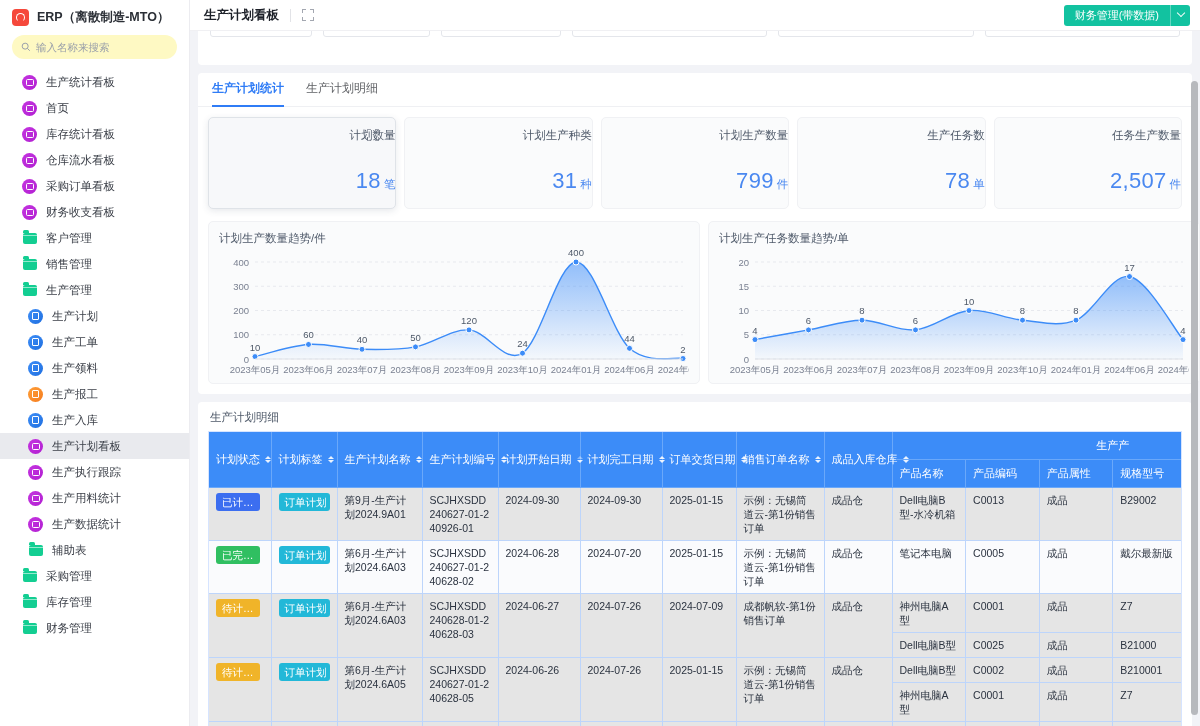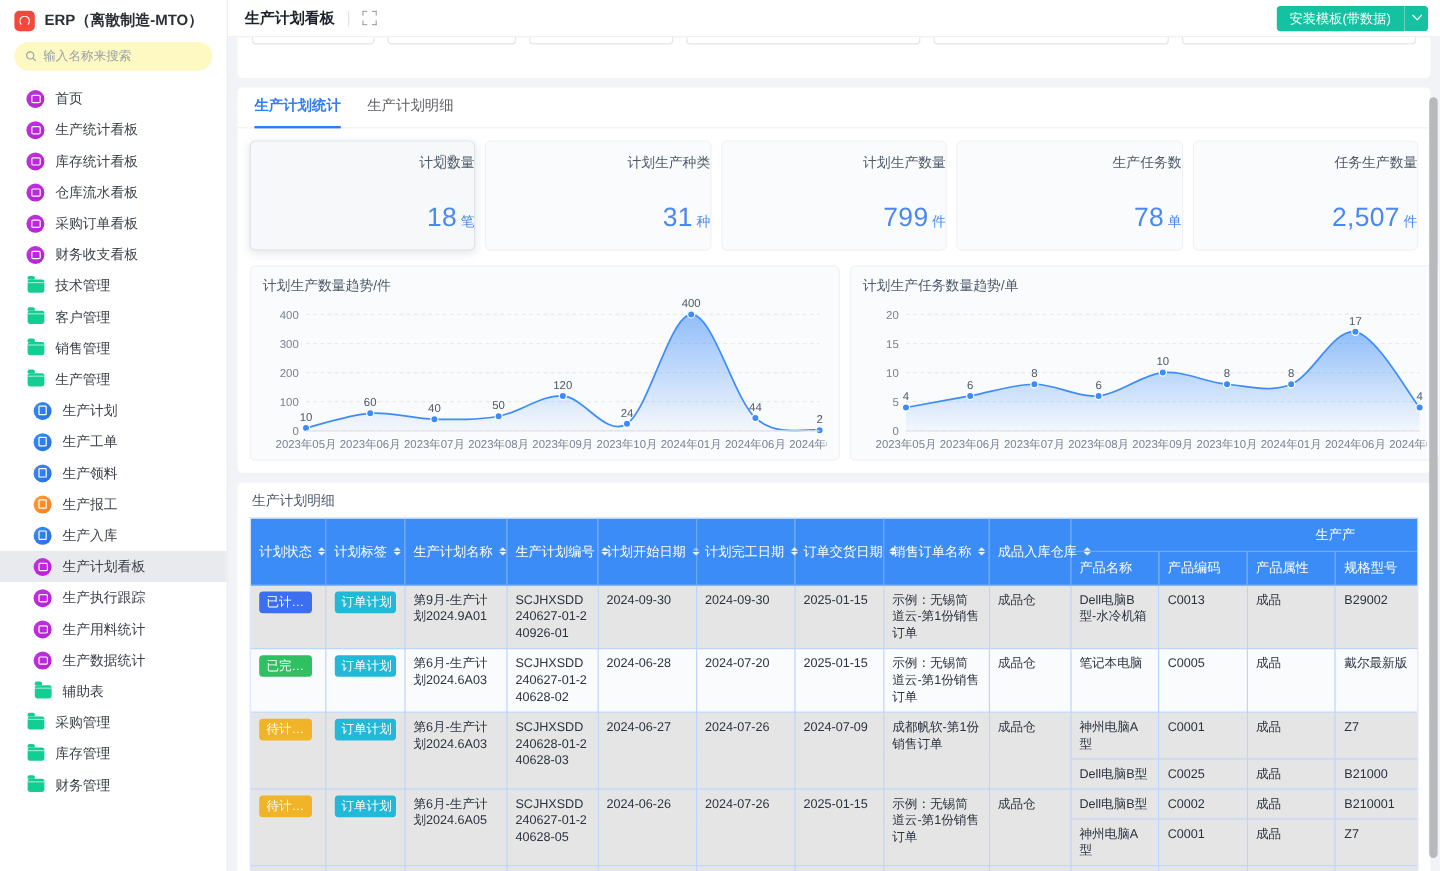--- a/index.html
+++ b/index.html
@@ -185,36 +185,36 @@
         <input class="search-input" placeholder="输入名称来搜索" style="">
       </div>
     </div>
     <nav class="nav" id="nav">
         <div class="nav-item">
           <span class="ic">
             <span class="ic-round ic-purple">
               <span class="ic-glyph"></span>
             </span>
           </span>
+          <span class="nav-label">生产统计看板</span>
+        </div>
+        <div class="nav-item">
+          <span class="ic">
+            <span class="ic-round ic-purple">
+              <span class="ic-glyph"></span>
+            </span>
+          </span>
           <span class="nav-label">首页</span>
         </div>
         <div class="nav-item">
           <span class="ic">
             <span class="ic-round ic-purple">
               <span class="ic-glyph"></span>
             </span>
           </span>
-          <span class="nav-label">生产统计看板</span>
-        </div>
-        <div class="nav-item">
-          <span class="ic">
-            <span class="ic-round ic-purple">
-              <span class="ic-glyph"></span>
-            </span>
-          </span>
           <span class="nav-label">库存统计看板</span>
         </div>
         <div class="nav-item">
           <span class="ic">
             <span class="ic-round ic-purple">
               <span class="ic-glyph"></span>
             </span>
           </span>
           <span class="nav-label">仓库流水看板</span>
         </div>
@@ -226,26 +226,20 @@
           </span>
           <span class="nav-label">采购订单看板</span>
         </div>
         <div class="nav-item">
           <span class="ic">
             <span class="ic-round ic-purple">
               <span class="ic-glyph"></span>
             </span>
           </span>
           <span class="nav-label">财务收支看板</span>
-        </div>
-        <div class="nav-item">
-          <span class="ic">
-            <span class="folder"></span>
-          </span>
-          <span class="nav-label">技术管理</span>
         </div>
         <div class="nav-item">
           <span class="ic">
             <span class="folder"></span>
           </span>
           <span class="nav-label">客户管理</span>
         </div>
         <div class="nav-item">
           <span class="ic">
             <span class="folder"></span>
@@ -362,21 +356,21 @@
     <div class="topbar">
       <div class="topbar-title">生产计划看板</div>
       <div class="topbar-sep"></div>
       <div class="expand-ic">
         <i class="a"></i>
           <i class="b"></i>
           <i class="c"></i>
           <i class="d"></i>
       </div>
       <div class="topbar-right">
-        <div class="install-btn">安装模板(带数据)</div>
+        <div class="install-btn">财务管理(带数据)</div>
         <div class="install-caret">
           <span class="caret-dn"></span>
         </div>
       </div>
     </div>
 
     <div class="scroll-area">
 
       <div class="filterbar">
         <div class="filt w1"></div>

